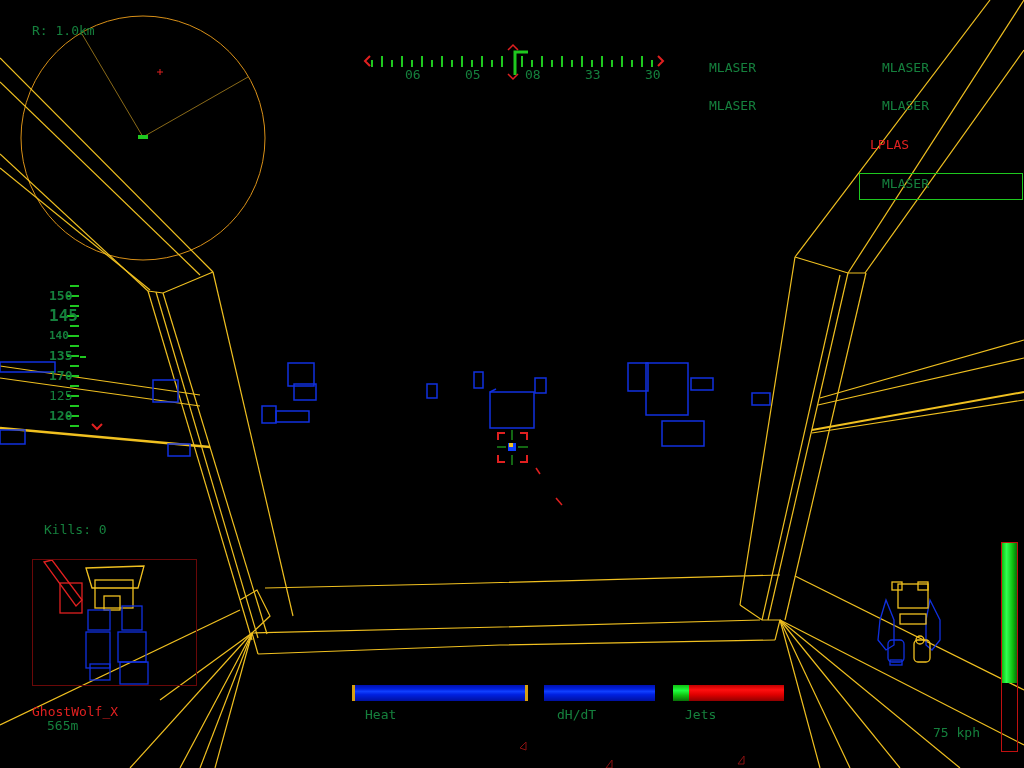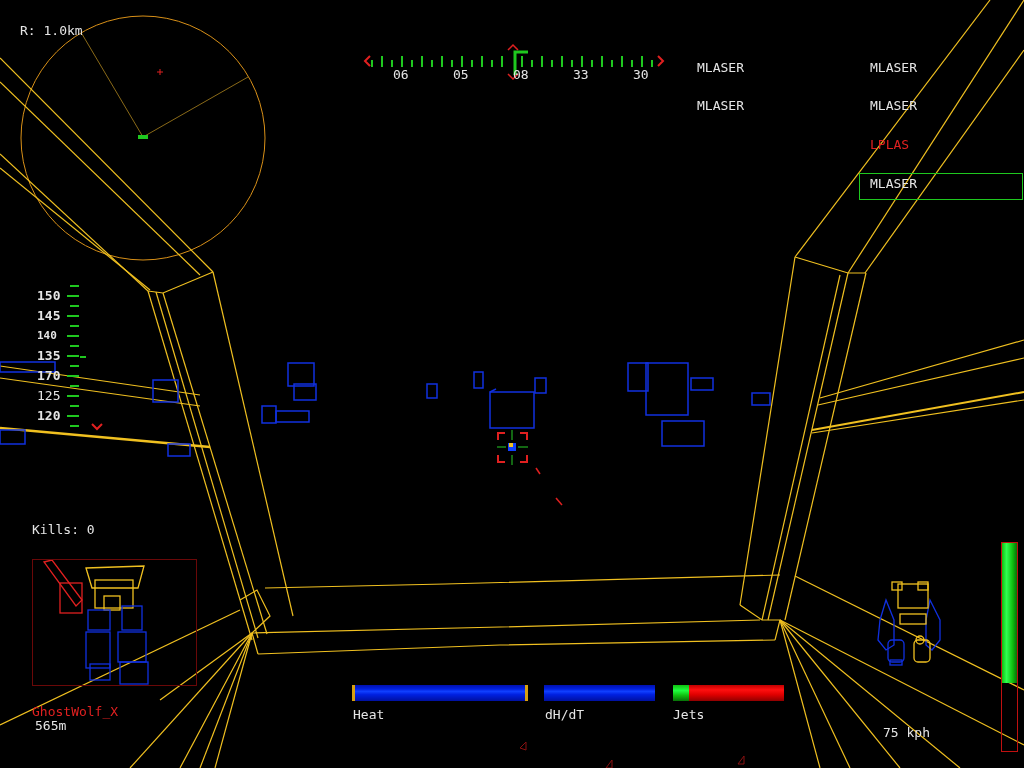--- a/index.html
+++ b/index.html
@@ -1,20 +1,20 @@
 <!DOCTYPE html>
 <html><head>
 <meta charset="utf-8">
 <style>
   html, body { margin:0; padding:0; background:#000; }
   body { width:1024px; height:768px; position:relative; overflow:hidden;
          font-family:"DejaVu Sans Mono", monospace; }
   .abs { position:absolute; }
   .txt { font-size:13px; line-height:14px; white-space:nowrap; }
-  .green { color:#e5e5e5; }
+  .green { color:#15803d;margin-left:12px; }
   .red { color:#e02020; }
   svg.scene { position:absolute; left:0; top:0; }
   .weapon-box { position:absolute; left:859px; top:173px; width:164px; height:27px;
                 border:1px solid #1fc81f; box-sizing:border-box; }
   .bar { position:absolute; height:16px; }
   .heat-bar { left:352px; top:685px; width:176px;
     background:linear-gradient(#0010b0 0,#0020e0 25%,#1040ff 40%,#0020e0 60%,#0010a0 100%);
     border-left:3px solid #d8a010; border-right:3px solid #d8a010; box-sizing:border-box; }
   .dhdt-bar { left:544px; top:685px; width:111px;
     background:linear-gradient(#0010b0 0,#0020e0 25%,#1040ff 40%,#0020e0 60%,#0010a0 100%); }
@@ -250,21 +250,21 @@
 <div class="abs txt green" style="left:697px;top:61px;">MLASER</div>
 <div class="abs txt green" style="left:697px;top:99px;">MLASER</div>
 <div class="abs txt green" style="left:870px;top:61px;">MLASER</div>
 <div class="abs txt green" style="left:870px;top:99px;">MLASER</div>
 <div class="abs txt red" style="left:870px;top:138px;">LPLAS</div>
 <div class="weapon-box">
   <div class="abs txt green" style="left:10px;top:3px;">MLASER</div>
 </div>
 
 <div class="abs green" style="left:37px;top:289px;font-size:13px;font-weight:bold;line-height:14px;">150</div>
-<div class="abs green" style="left:37px;top:309px;font-size:13px;font-weight:bold;line-height:14px;">145</div>
+<div class="abs green" style="left:37px;top:309px;font-size:16px;font-weight:bold;line-height:14px;">145</div>
 <div class="abs green" style="left:37px;top:329px;font-size:11px;font-weight:bold;line-height:14px;">140</div>
 <div class="abs green" style="left:37px;top:349px;font-size:13px;font-weight:bold;line-height:14px;">135</div>
 <div class="abs green" style="left:37px;top:369px;font-size:13px;font-weight:bold;line-height:14px;">170</div>
 <div class="abs green" style="left:37px;top:389px;font-size:13px;font-weight:normal;line-height:14px;">125</div>
 <div class="abs green" style="left:37px;top:409px;font-size:13px;font-weight:bold;line-height:14px;">120</div>
 
 <div class="abs txt green" style="left:32px;top:523px;">Kills: 0</div>
 
 <div class="target-frame"></div>
 <div class="abs txt red" style="left:32px;top:705px;">GhostWolf_X</div>
@@ -272,16 +272,16 @@
 
 <div class="bar heat-bar"></div>
 <div class="abs txt green" style="left:353px;top:708px;">Heat</div>
 <div class="bar dhdt-bar"></div>
 <div class="abs txt green" style="left:545px;top:708px;">dH/dT</div>
 <div class="bar jets-bar">
   <div class="jets-fill"></div>
 </div>
 <div class="abs txt green" style="left:673px;top:708px;">Jets</div>
 
-<div class="abs txt green" style="left:883px;top:726px;">75 kph</div>
+<div class="abs txt green" style="left:921px;top:726px;">75 kph</div>
 <div class="throttle">
   <div class="throttle-fill"></div>
 </div>
 
 </body></html>

